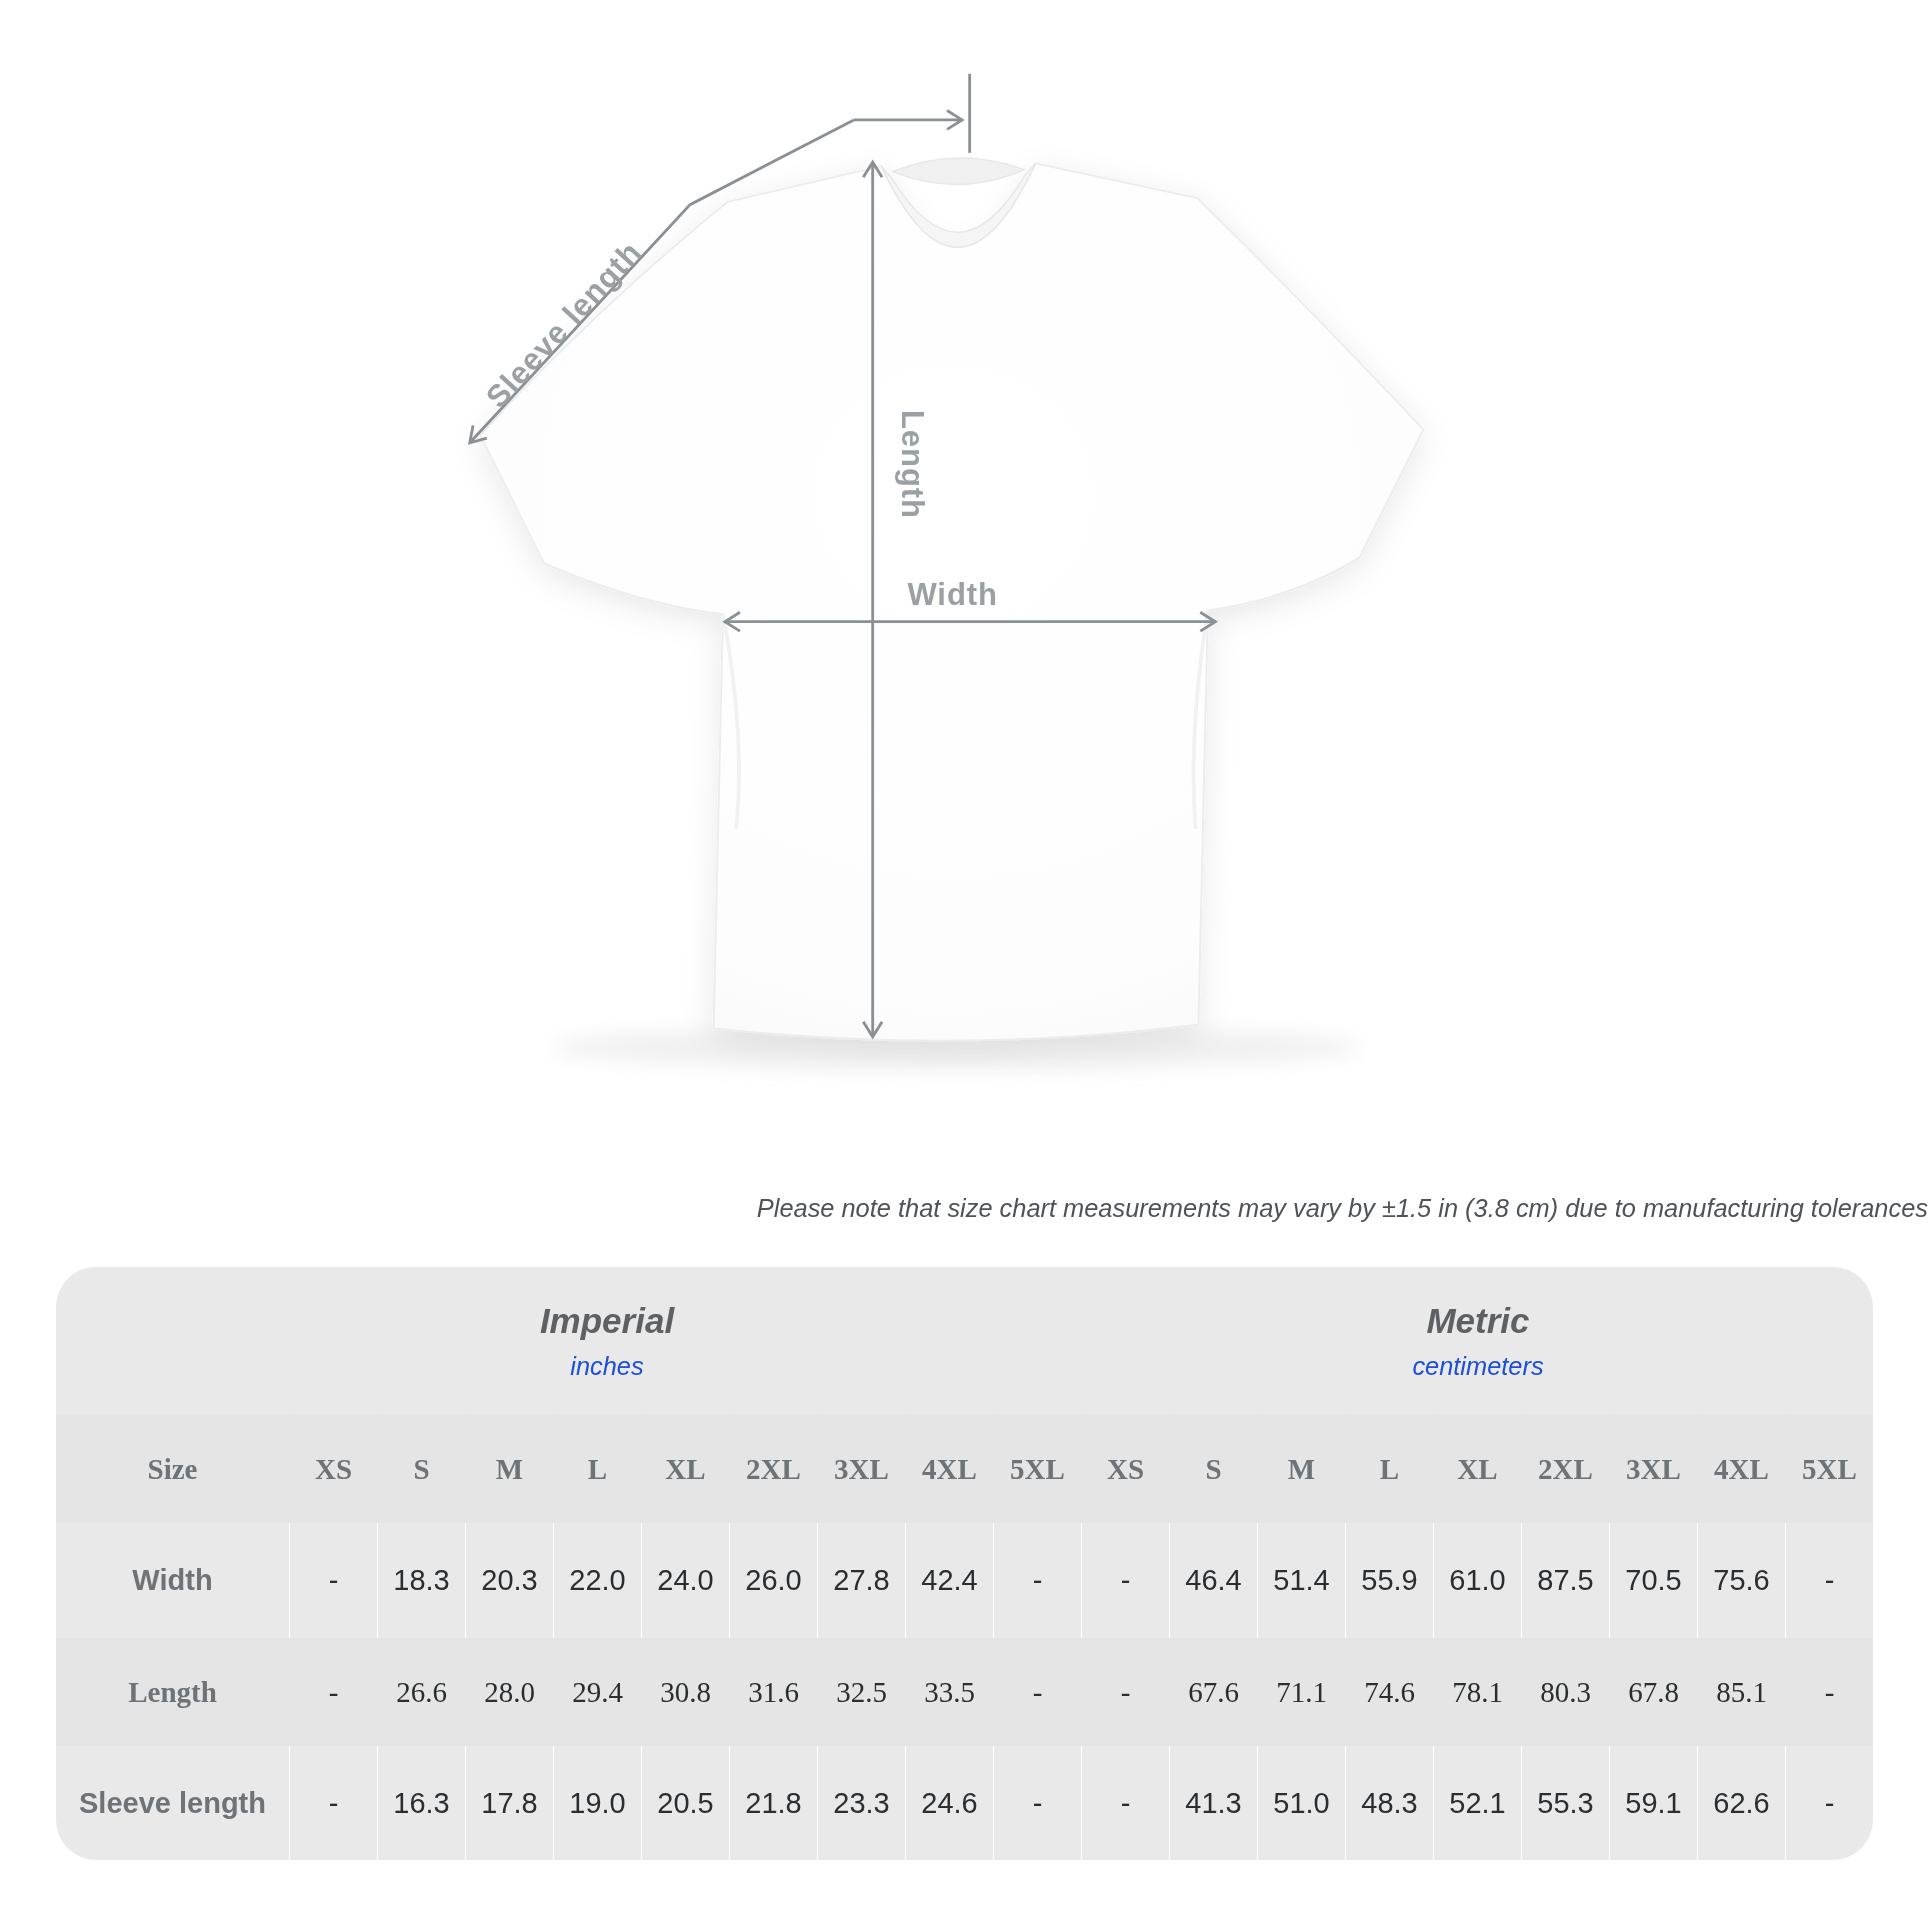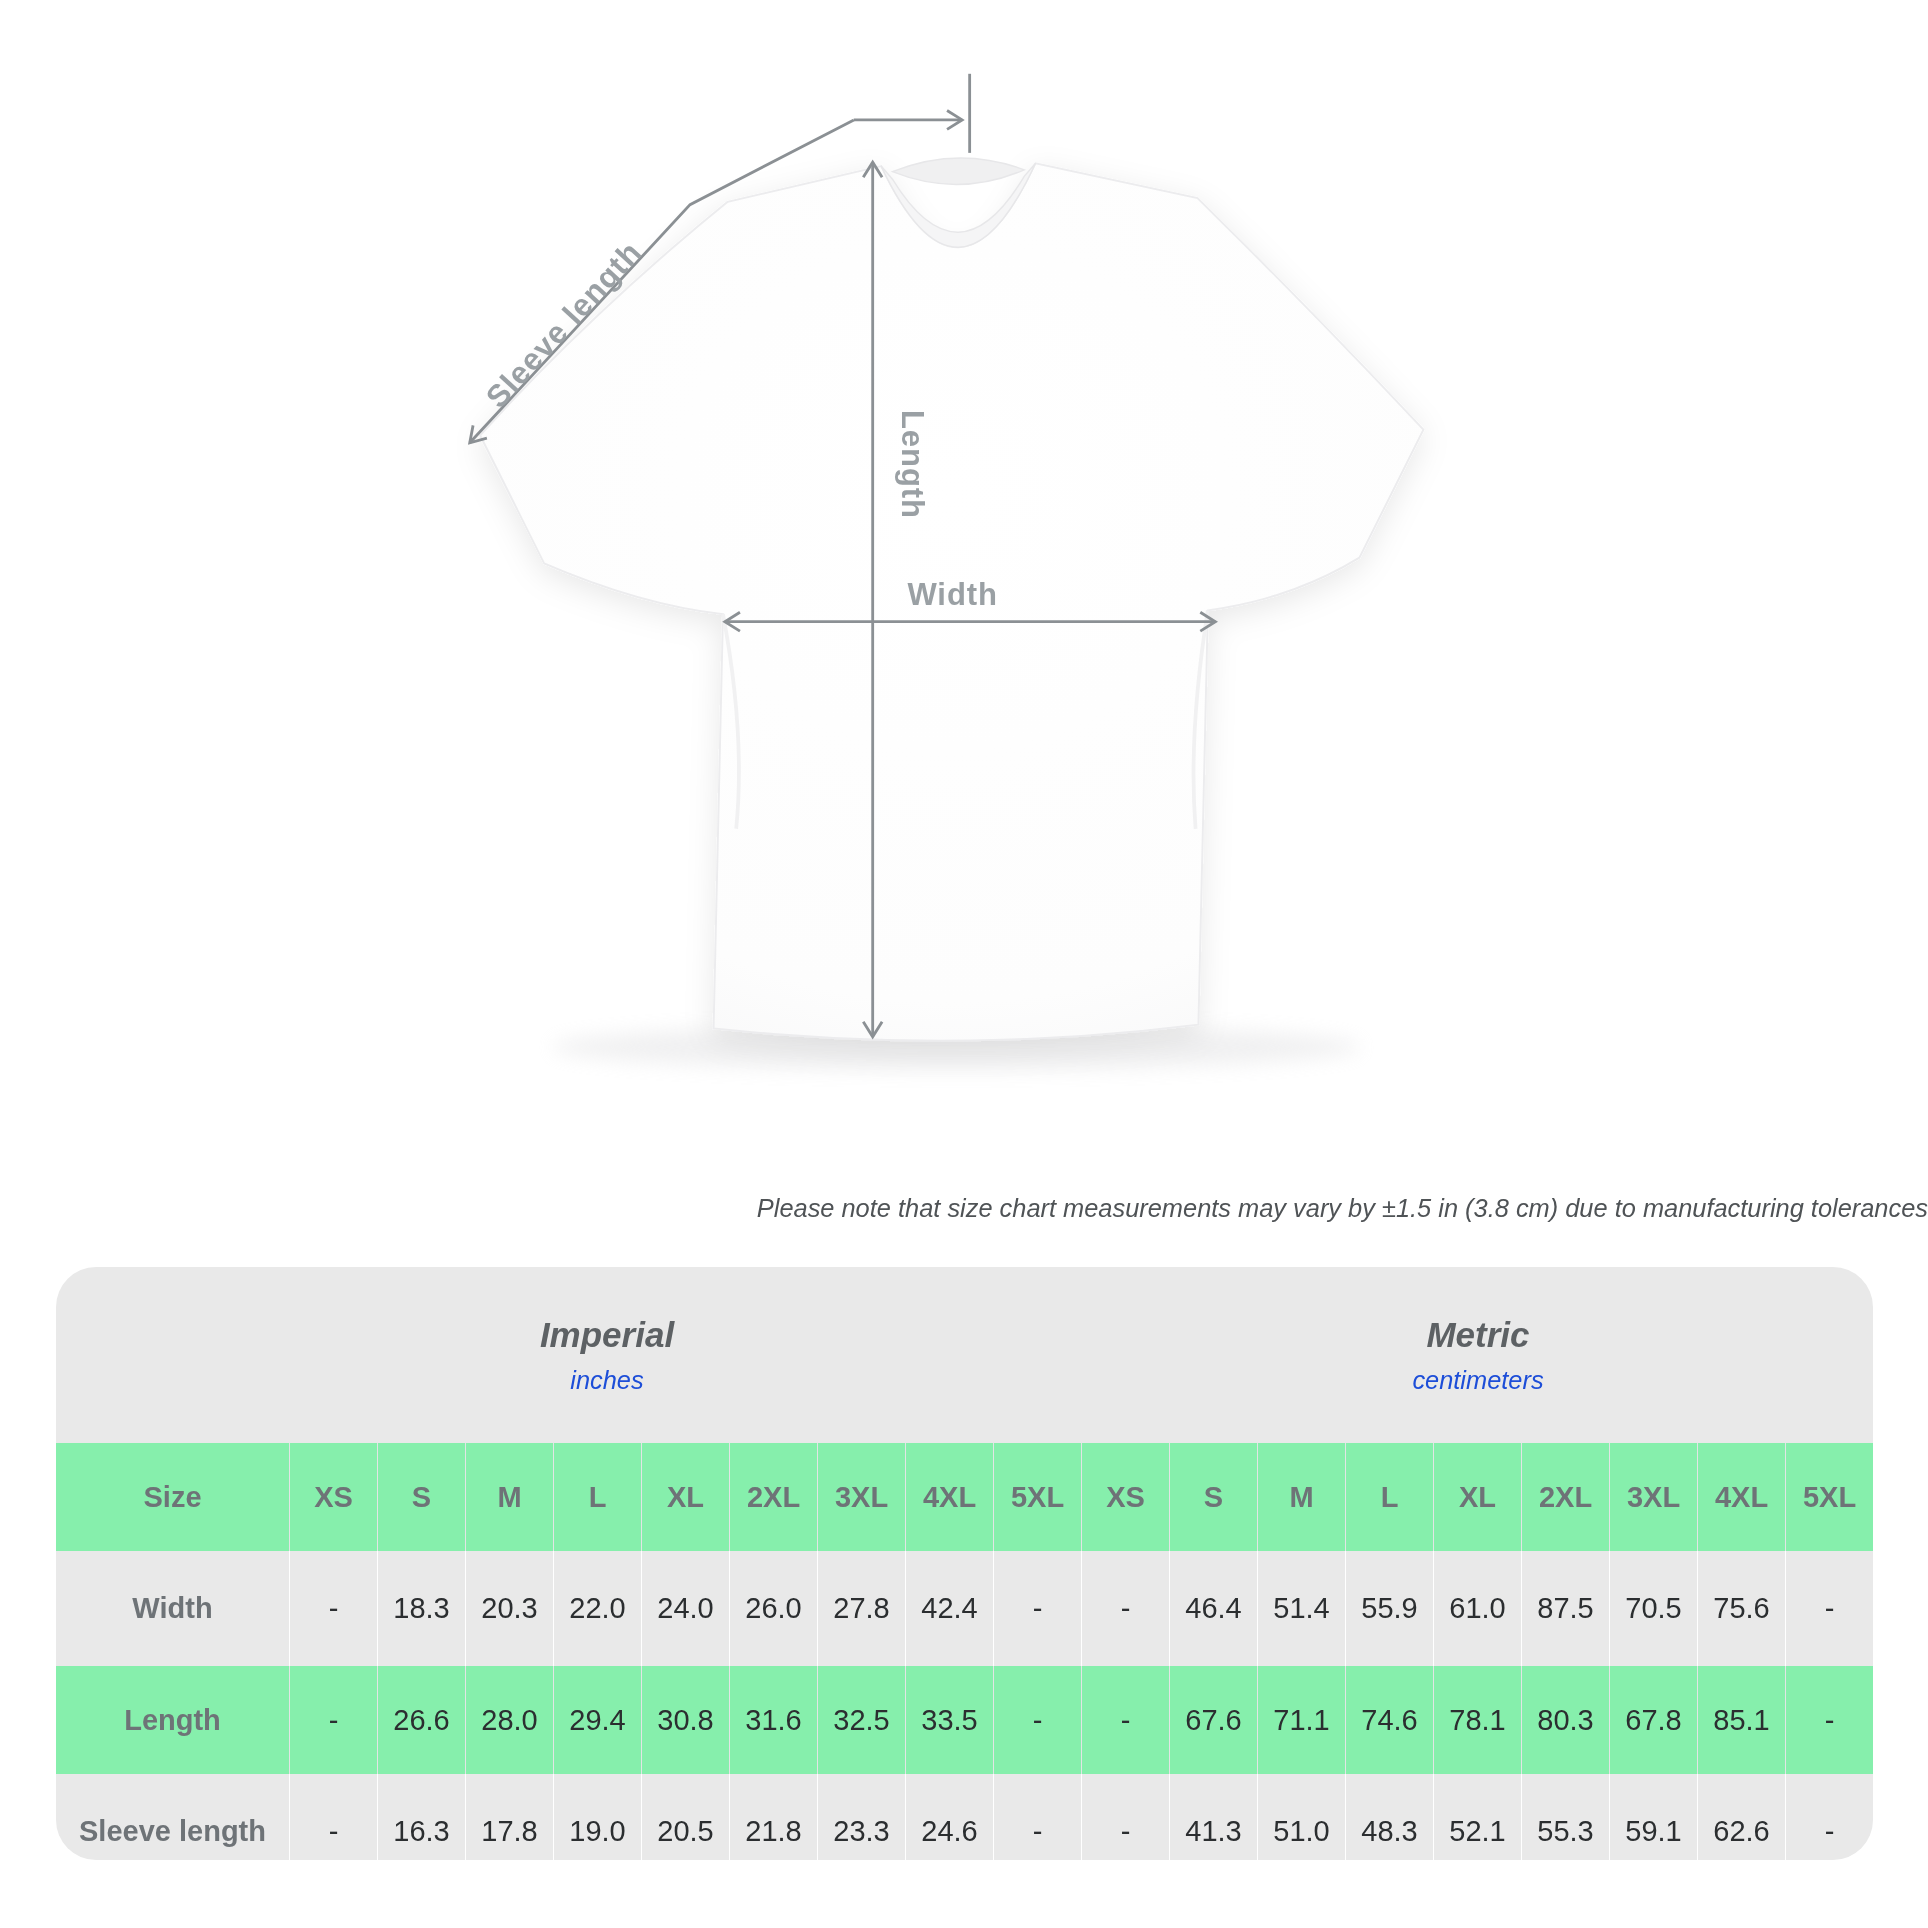--- a/index.html
+++ b/index.html
@@ -11,28 +11,28 @@
 
   
   .title{position:absolute;top:1130px;left:0;width:1928px;text-align:center;
          font-size:44px;font-weight:bold;color:#3a3d40;letter-spacing:0.5px;}
   .subtitle{position:absolute;top:1194px;left:0;width:1928px;text-align:right;
          font-size:25.4px;font-style:italic;color:#4f5356;}
 
   
   .size-table{position:absolute;left:56px;top:1267px;width:1817px;height:593px;
               border-radius:40px;overflow:hidden;}
-  .band{position:relative;height:176px;background:#e9e9e9;}
+  .band{position:relative;height:148px;background:#e9e9e9;}
   .group{position:absolute;top:0;height:100%;transform:translateX(-50%);
          display:flex;flex-direction:column;align-items:center;justify-content:center;gap:11.3px;}
   .g-label{font-size:35px;font-weight:bold;font-style:italic;color:#5d6164;}
   .g-unit{font-size:25.4px;font-style:italic;color:#1d4ed8;}
 
   .trow{display:grid;grid-template-columns:233px repeat(18,1fr);}
-  .trow.white{--sep:#e2e5e5;background:#86efac;}
+  .trow.white{--sep:#e2e5e5;background:#e5e5e5;font-family:Liberation Serif, serif;}
   .trow.gray{--sep:#ffffff;background:#e9e9e9;}
   .trow.h{height:108px;}
   .trow.r1{height:115px;}
   .trow.r2{height:108px;}
   .trow.r3{height:115px;}
   .cell{display:flex;align-items:center;justify-content:center;
         font-size:29px;color:#2b2e30;}
   .cell:not(:first-child){border-left:1.9px solid var(--sep);}
   .cell.lab{font-weight:bold;color:#6e7377;}
 </style>

